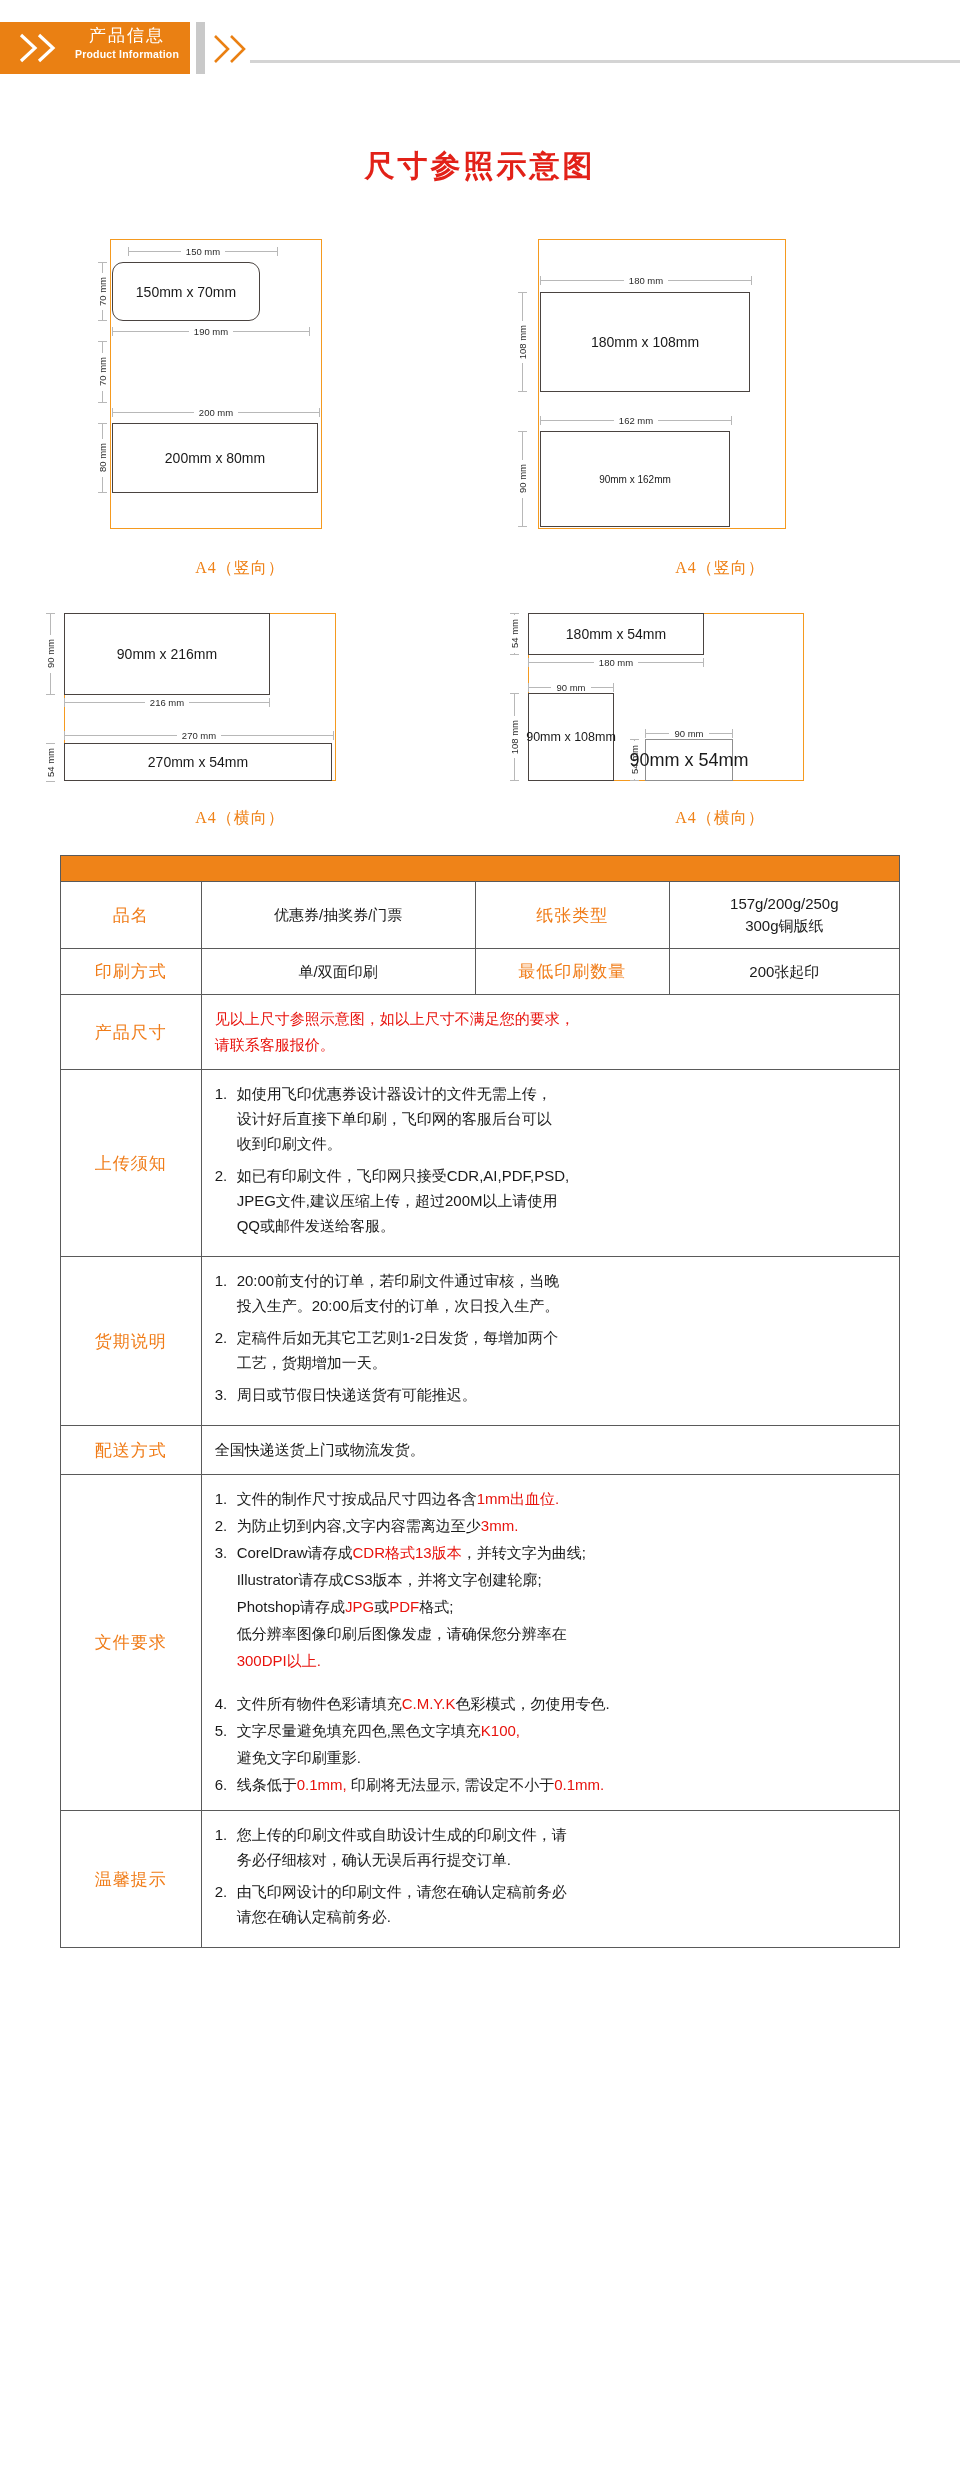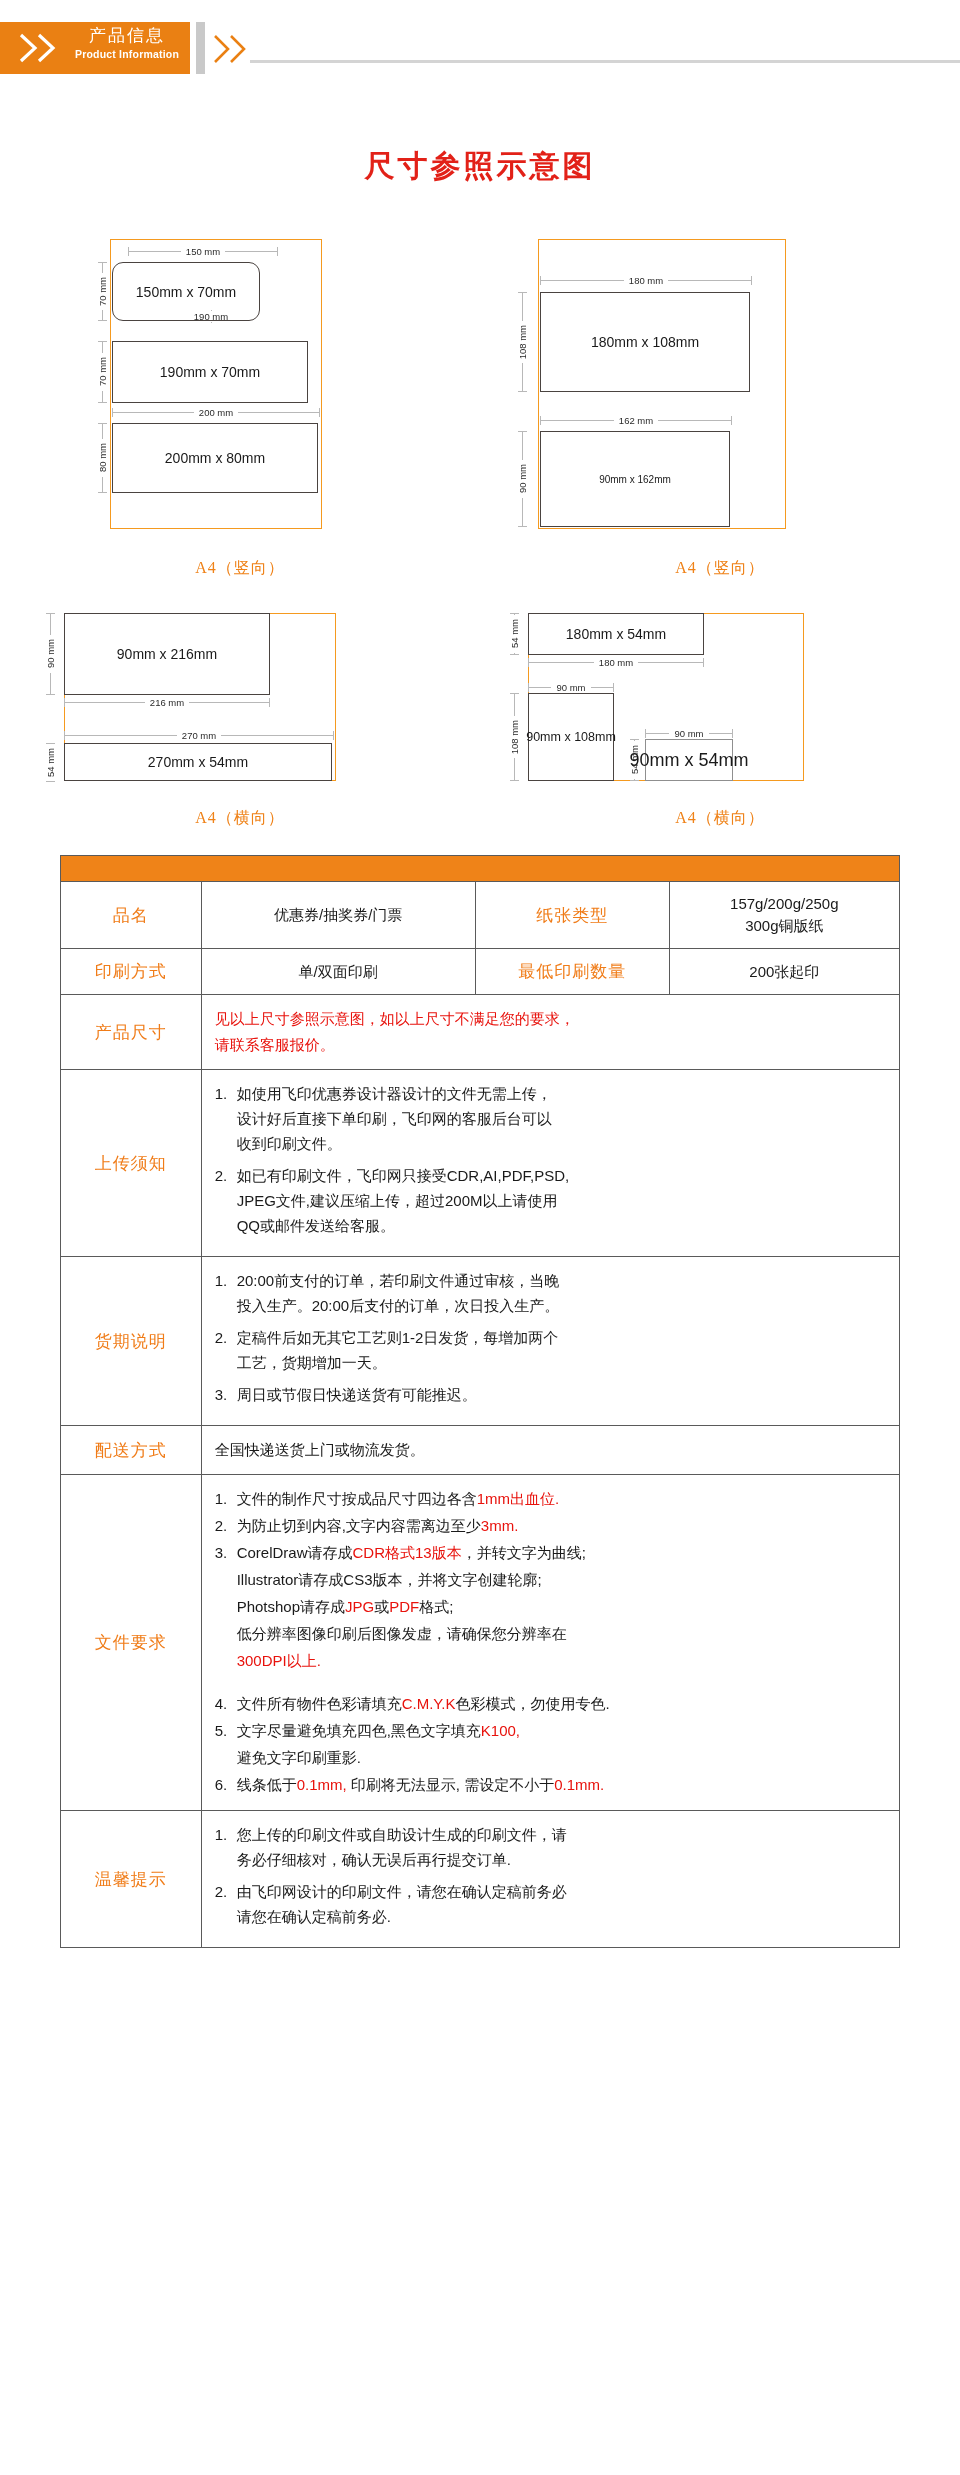--- a/index.html
+++ b/index.html
@@ -264,35 +264,34 @@
         </div>
         <div class="dim-v" style="left:96px; top:41px; height:59px;">
           <span class="cap"></span>
             <span class="ln"></span>
           <span class="txt">70 mm</span>
           <span class="ln"></span>
             <span class="cap"></span>
         </div>
         <div class="rect" style="left:112px; top:41px; width:148px; height:59px; font-size:14px;border-radius:11px;">150mm x 70mm</div>
 
-        <div class="dim-h" style="left:112px; top:89px; width:198px;flex-direction:column;">
+        <div class="dim-h" style="left:112px; top:104px; width:198px;">
           <span class="cap"></span>
             <span class="ln"></span>
           <span class="txt">190 mm</span>
           <span class="ln"></span>
             <span class="cap"></span>
         </div>
         <div class="dim-v" style="left:96px; top:120px; height:62px;">
           <span class="cap"></span>
             <span class="ln"></span>
           <span class="txt">70 mm</span>
           <span class="ln"></span>
             <span class="cap"></span>
         </div>
-        <div class="rect" style="left:112px; top:120px; width:196px; height:62px; font-size:14px;">190mm x 70mm</div>
 
         <div class="dim-h" style="left:112px; top:185px; width:208px;">
           <span class="cap"></span>
             <span class="ln"></span>
           <span class="txt">200 mm</span>
           <span class="ln"></span>
             <span class="cap"></span>
         </div>
         <div class="dim-v" style="left:96px; top:202px; height:70px;">
           <span class="cap"></span>

